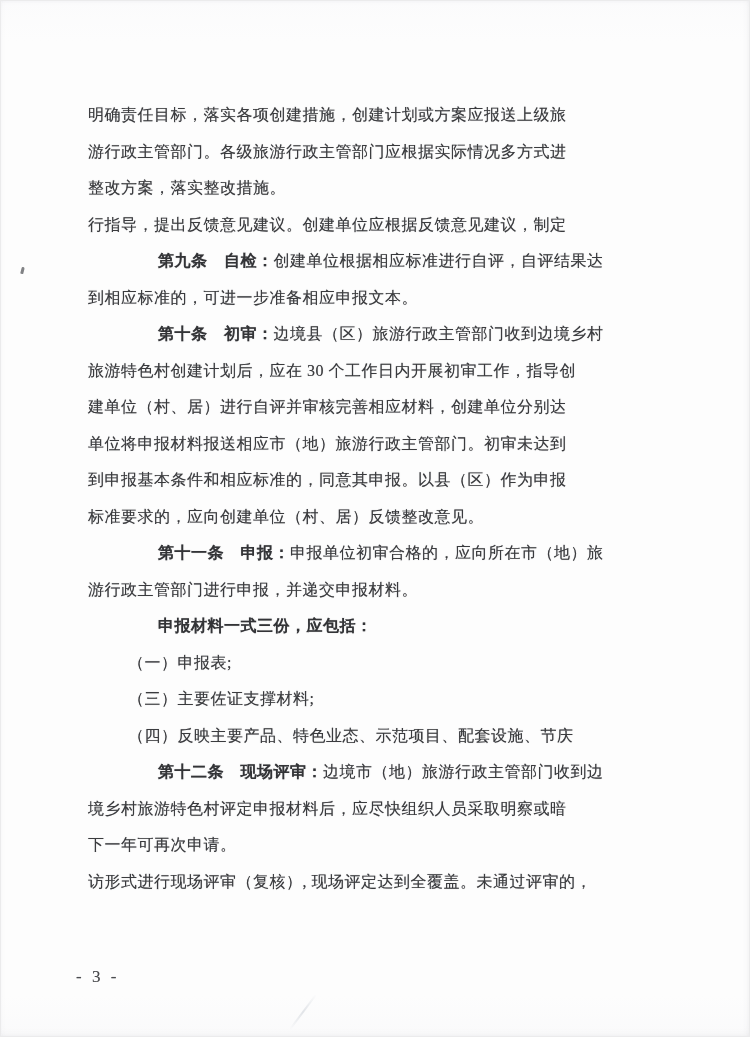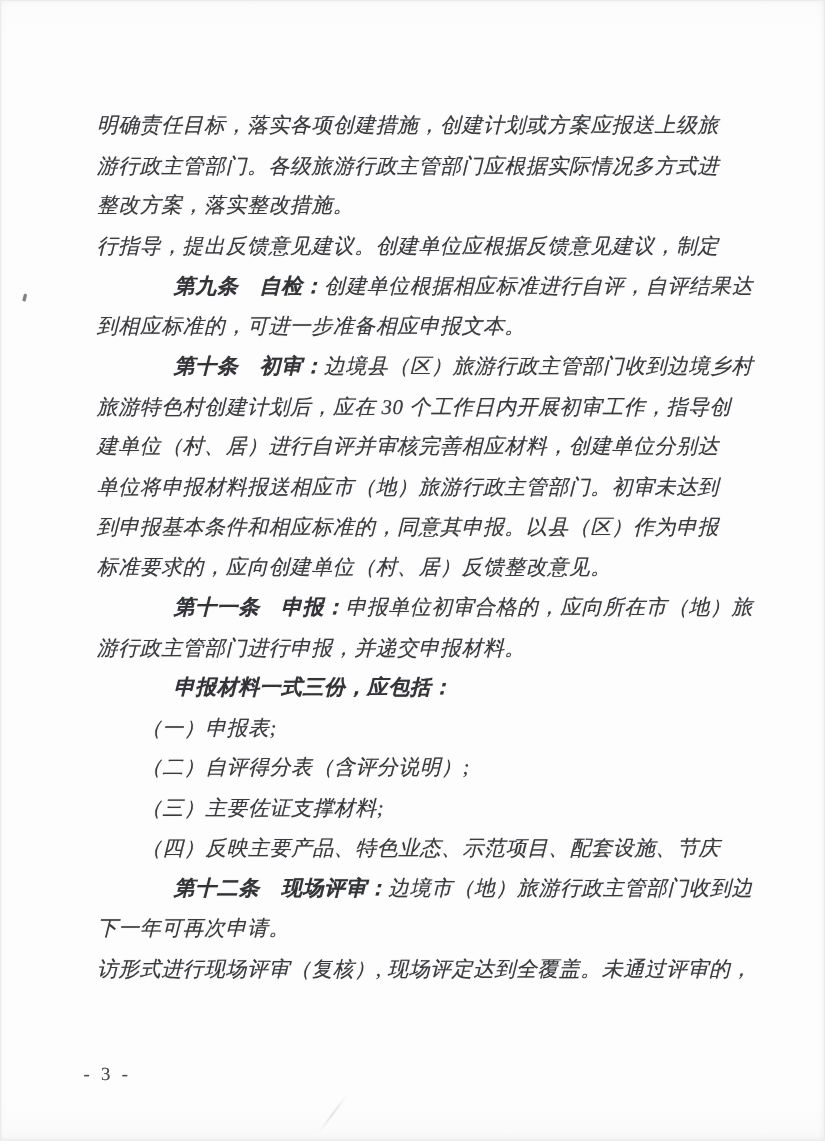--- a/index.html
+++ b/index.html
@@ -27,25 +27,24 @@
   .content {
     position: absolute;
     top: 97px;
     left: 88px;
     width: 610px;
   }
   .line {
     white-space: nowrap;
     height: 36.5px;
     line-height: 36.5px;
-    font-size: 19px;
+    font-size: 16px;
     letter-spacing: 0.5px;
     color: #3a3b3e;
     text-shadow: 0 0 0.7px rgba(70,70,75,0.55);
-    font-style: italic;
   }
   .line.indent {
     text-indent: 40px;
   }
   .seg.bold {
     font-weight: bold;
     color: #333437;
     margin-left: 30px;
   }
   .page-number {
@@ -95,22 +94,22 @@
       <div class="line indent"><span class="seg bold">第十条　初审：</span><span class="seg">边境县（区）旅游行政主管部门收到边境乡村</span></div>
       <div class="line"><span class="seg">旅游特色村创建计划后，应在 30 个工作日内开展初审工作，指导创</span></div>
       <div class="line"><span class="seg">建单位（村、居）进行自评并审核完善相应材料，创建单位分别达</span></div>
       <div class="line"><span class="seg">单位将申报材料报送相应市（地）旅游行政主管部门。初审未达到</span></div>
       <div class="line"><span class="seg">到申报基本条件和相应标准的，同意其申报。以县（区）作为申报</span></div>
       <div class="line"><span class="seg">标准要求的，应向创建单位（村、居）反馈整改意见。</span></div>
       <div class="line indent"><span class="seg bold">第十一条　申报：</span><span class="seg">申报单位初审合格的，应向所在市（地）旅</span></div>
       <div class="line"><span class="seg">游行政主管部门进行申报，并递交申报材料。</span></div>
       <div class="line indent"><span class="seg bold">申报材料一式三份，应包括：</span></div>
       <div class="line indent"><span class="seg">（一）申报表;</span></div>
-      <div class="line indent"><span class="seg">（二）自评得分表（含评分说明）;</span></div>
       <div class="line indent"><span class="seg">（三）主要佐证支撑材料;</span></div>
       <div class="line indent"><span class="seg">（四）反映主要产品、特色业态、示范项目、配套设施、节庆</span></div>
       <div class="line indent"><span class="seg bold">第十二条　现场评审：</span><span class="seg">边境市（地）旅游行政主管部门收到边</span></div>
+      <div class="line"><span class="seg">境乡村旅游特色村评定申报材料后，应尽快组织人员采取明察或暗</span></div>
       <div class="line"><span class="seg">下一年可再次申请。</span></div>
       <div class="line"><span class="seg">访形式进行现场评审（复核）, 现场评定达到全覆盖。未通过评审的，</span></div>
     </div>
   <div class="page-number">- 3 -</div>
   <span class="scratch"></span>
 </div>
 
 </body></html>

